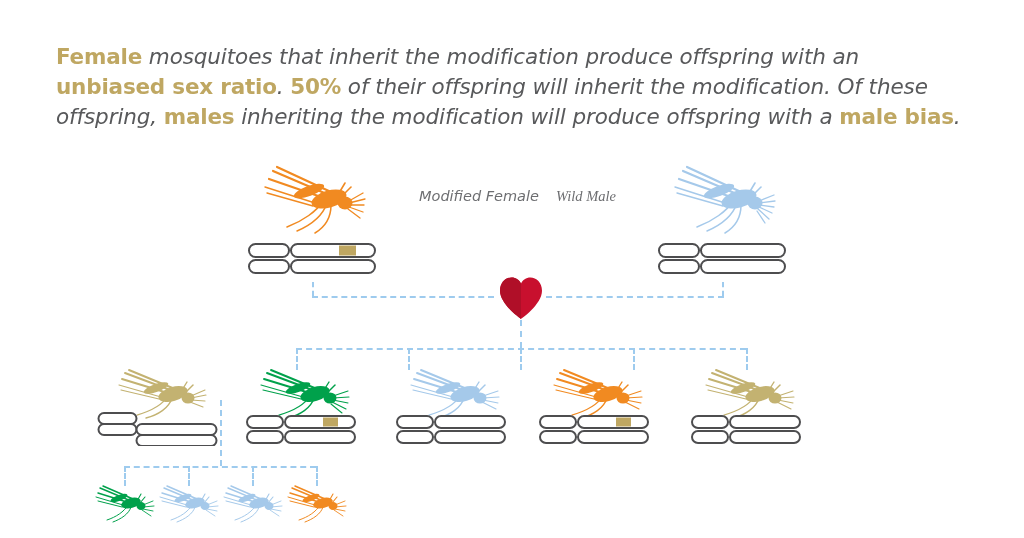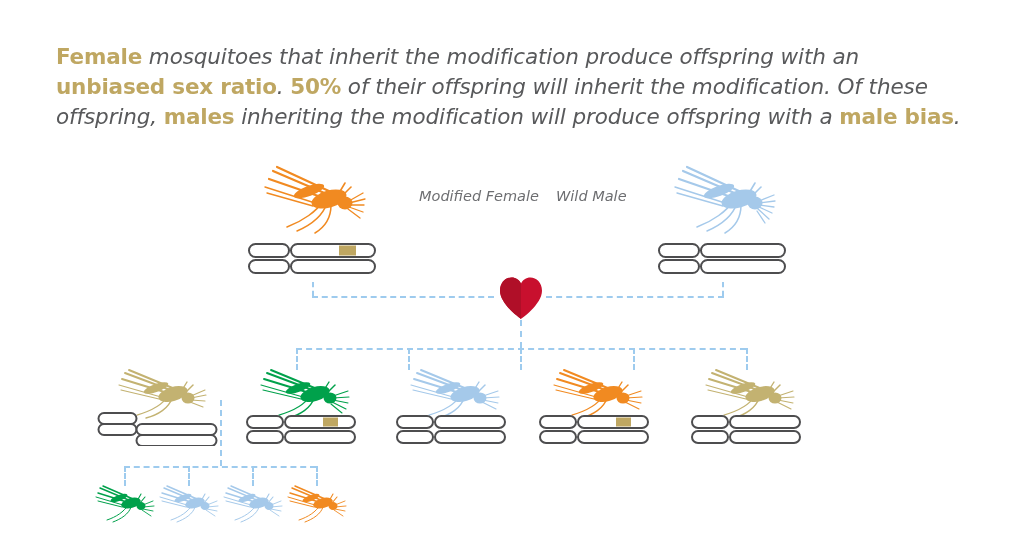--- a/index.html
+++ b/index.html
@@ -212,21 +212,21 @@
         <g fill="#ffffff" stroke="#4d4d4f" stroke-width="2">
           <rect x="2" y="3" width="40" height="13" rx="6.5"></rect>
           <rect x="44" y="3" width="84" height="13" rx="6.5"></rect>
           <rect x="2" y="19" width="40" height="13" rx="6.5"></rect>
           <rect x="44" y="19" width="84" height="13" rx="6.5"></rect>
         </g>
       </svg>
     </div>
   </div>
 
-  <div class="node-label" style="left:556px; top:188px;">Wild Male</div>
+  <div class="node-label" style="left:556px; top:188px;font-family:Liberation Serif, serif;">Wild Male</div>
 
   <div class="node" style="left:96px; top:368px; width:125px; height:76px;">
     <div class="bug" style="top:0; left:52%;">
       <svg width="96" height="52" viewBox="0 0 96 52" aria-hidden="true">
         <g stroke="#c3b271" fill="none" stroke-linecap="round">
           <g stroke-width="1.9">
             <path d="M12 5 L60 23"></path>
             <path d="M9 11 L58 26"></path>
             <path d="M16 2 L62 21"></path>
           </g>

